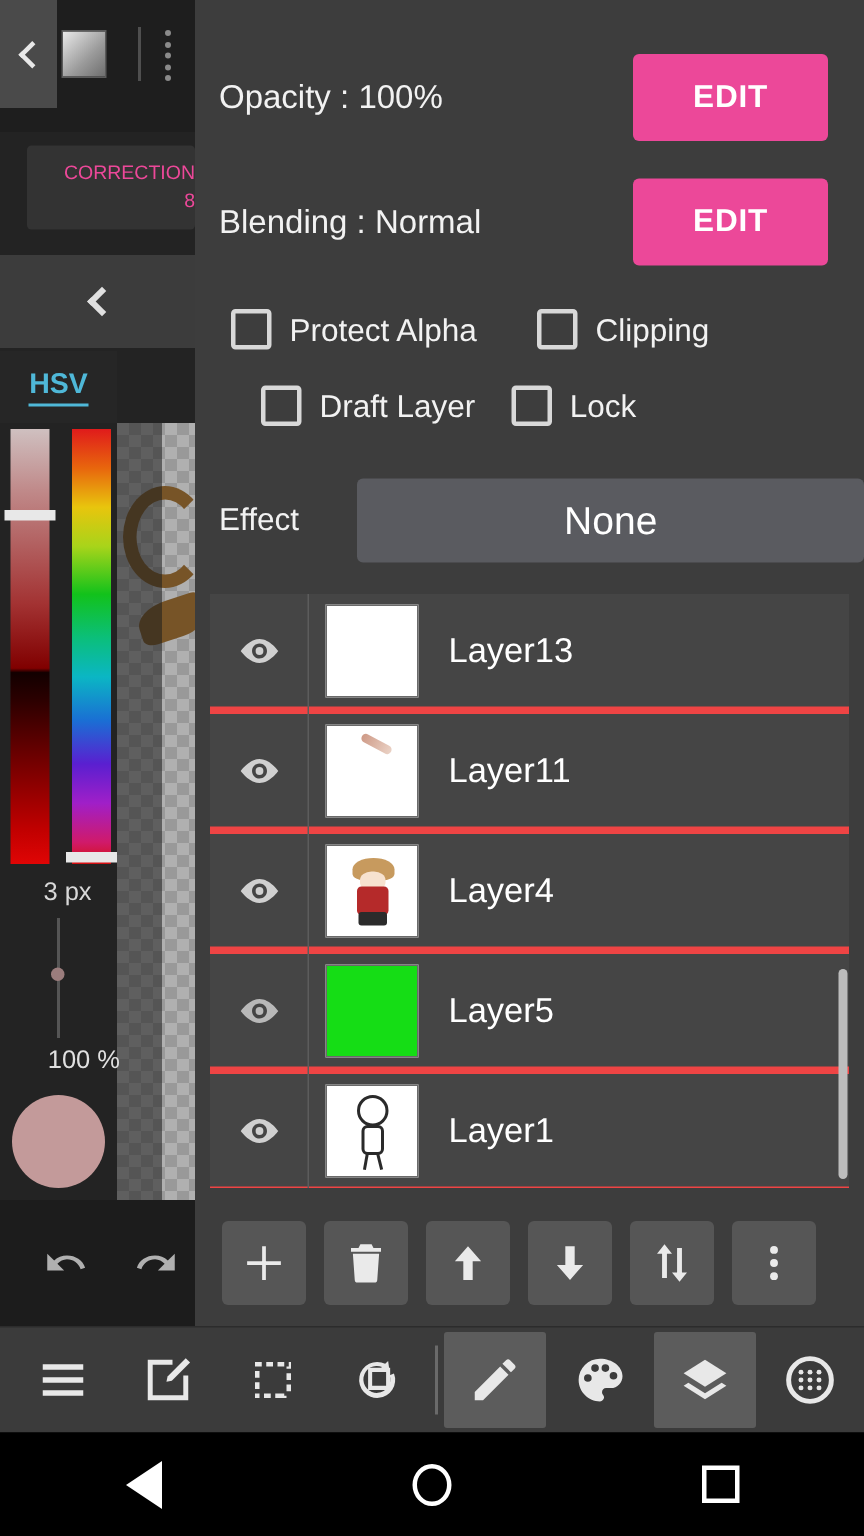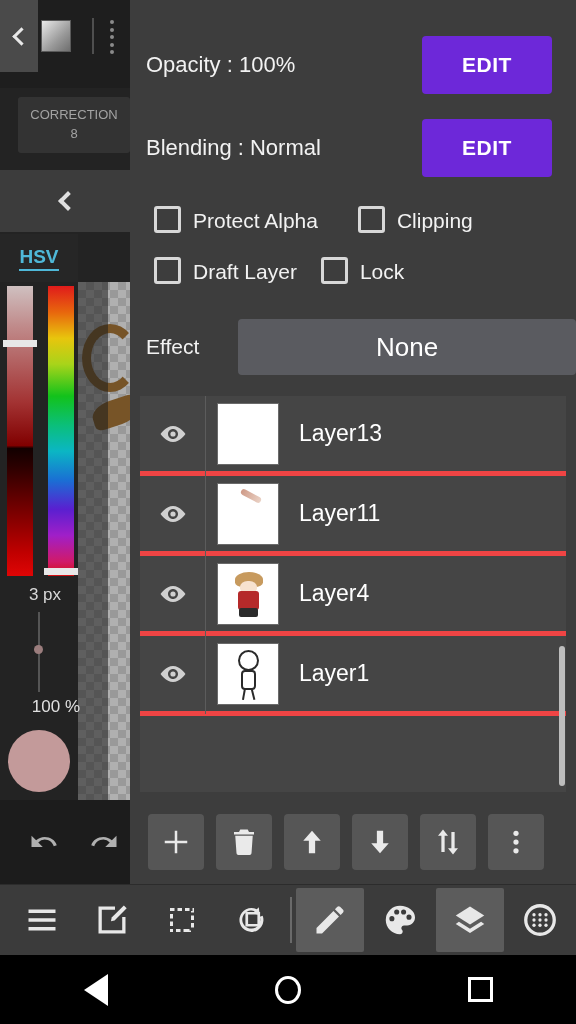--- a/index.html
+++ b/index.html
@@ -40,22 +40,22 @@
   }
   .lc-dots {
     position: absolute; left: 110px; top: 20px; width: 4px; height: 34px;
     display: flex; flex-direction: column; justify-content: space-between;
   }
   .lc-dots i { display: block; width: 4px; height: 4px; background: #8a8a8a; border-radius: 50%; }
 
   .correction-box {
     position: absolute; left: 18px; top: 97px; width: 112px; height: 56px;
     background: #333333; border-radius: 3px;
-    color: #a3a3a3; font-size: 13px; text-align: center;
-    display: flex; flex-direction: column; align-items: center; justify-content: center;
+    color: #ec4899; font-size: 13px; text-align: center;
+    display: flex; flex-direction: column; align-items: flex-end; justify-content: center;
     line-height: 1.45; white-space: nowrap; overflow: hidden;
   }
 
   .lc-back2 {
     position: absolute; left: 0; top: 170px; width: 130px; height: 62px;
     background: #3c3c3c; display: flex; align-items: center; justify-content: center;
   }
   .chev-left2 {
     display: block; width: 14px; height: 14px;
     border-left: 4px solid #e0e0e0; border-bottom: 4px solid #e0e0e0;
@@ -155,36 +155,36 @@
   }
   .prop-row {
     position: absolute; left: 0; width: 446px; height: 70px;
     display: flex; align-items: center;
   }
   .prop-row .ptext {
     margin-left: 16px; color: #f2f2f2; font-size: 22px; white-space: nowrap;
   }
   .edit-btn {
     position: absolute; right: 24px; width: 130px; height: 58px;
-    background: #6d28d9; border-radius: 4px;
+    background: #ec4899; border-radius: 4px;
     color: #ffffff; font-size: 21px; font-weight: bold;
     display: flex; align-items: center; justify-content: center;
     letter-spacing: 0.5px;
   }
   #row-opacity { top: 30px; }
   #row-blending { top: 113px; }
   #row-opacity .edit-btn { top: 6px; }
   #row-blending .edit-btn { top: 6px; }
 
   .cb-row {
     position: absolute; left: 0; width: 446px; height: 50px;
     display: flex; align-items: center;
   }
   #cb-row-1 { top: 194px; }
-  #cb-row-2 { top: 245px; }
+  #cb-row-2 { top: 245px; padding-left: 20px; }
   .cb-item { display: flex; align-items: flex-end; }
   .cb-box {
     width: 27px; height: 27px; border: 3px solid #d8d8d8;
     border-radius: 3px; background: transparent; flex: none;
   }
   .cb-label { color: #f2f2f2; font-size: 21px; margin-left: 12px; white-space: nowrap; }
   #cb-protect { margin-left: 24px; }
   #cb-clipping { margin-left: 24px; padding-left: 16px; }
   #cb-draft { margin-left: 24px; }
   #cb-lock { margin-left: 24px; }
@@ -426,20 +426,32 @@
           <span class="th-char">
             <span class="ch-hair"></span>
               <span class="ch-face"></span>
               <span class="ch-body"></span>
               <span class="ch-legs"></span>
           </span>
         </div>
         <span class="layer-name">Layer4</span>
       </div>
 
+      <div class="layer-row">
+        <div class="eye-cell">
+          <svg viewBox="0 0 30 20">
+              <path d="M15 2C8 2 2.5 10 2.5 10S8 18 15 18s12.5-8 12.5-8S22 2 15 2zm0 13c-2.8 0-5-2.2-5-5s2.2-5 5-5 5 2.2 5 5-2.2 5-5 5z" fill="#b8b8b8"></path>
+              <circle cx="15" cy="10" r="2.6" fill="#b8b8b8"></circle>
+            </svg>
+        </div>
+        <div class="thumb">
+          <span class="th-green"></span>
+        </div>
+        <span class="layer-name">Layer5</span>
+      </div>
 
       <div class="layer-row">
         <div class="eye-cell">
           <svg viewBox="0 0 30 20">
               <path d="M15 2C8 2 2.5 10 2.5 10S8 18 15 18s12.5-8 12.5-8S22 2 15 2zm0 13c-2.8 0-5-2.2-5-5s2.2-5 5-5 5 2.2 5 5-2.2 5-5 5z" fill="#d0d0d0"></path>
               <circle cx="15" cy="10" r="2.6" fill="#d0d0d0"></circle>
             </svg>
         </div>
         <div class="thumb">
           <span class="th-sketch">

